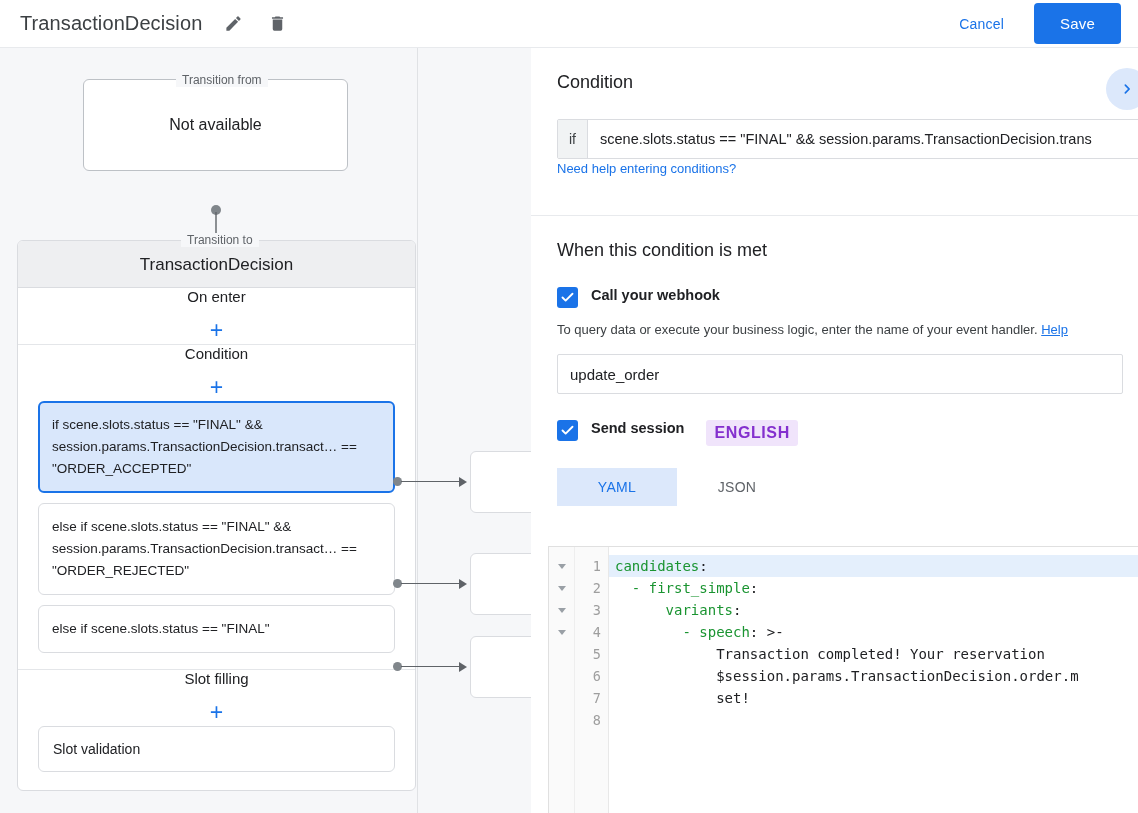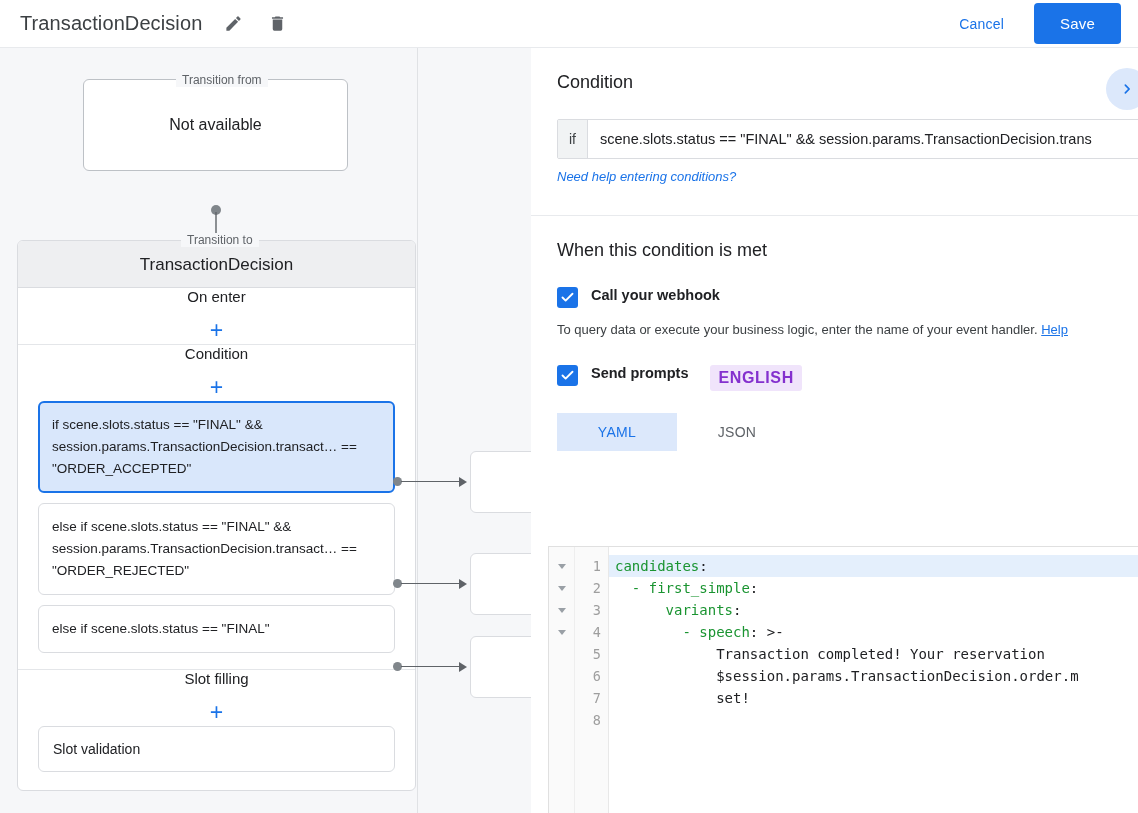--- a/index.html
+++ b/index.html
@@ -153,22 +153,22 @@
     width: 30px; background: #f1f3f4; border-right: 1px solid #dadce0;
     display: flex; align-items: center; justify-content: center;
     font-size: 14px; color: #3c4043;
   }
   .cond-input {
     flex: 1; border: none; outline: none; font-family: inherit;
     font-size: 14.5px; color: #202124; padding: 0 12px; background: transparent;
     white-space: nowrap;
   }
   .help-link {
-    display: inline-block; margin-top: 10px; color: #1a73e8;
-    font-size: 13px; text-decoration: none; cursor: pointer; font-style: italic;
+    display: inline-block; margin-top: 2px; color: #1a73e8;
+    font-size: 13px; text-decoration: none; cursor: pointer;
   }
 
   .panel-sec-2 { padding: 24px 26px 0 26px; }
   .panel-h2 { font-size: 18px; color: #202124; }
 
   .check-row { display: flex; align-items: flex-start; margin-top: 26px; gap: 13px; }
   .cbox {
     width: 21px; height: 21px; border-radius: 3px; background: #1a73e8;
     display: flex; align-items: center; justify-content: center; cursor: pointer;
     flex: 0 0 auto;
@@ -347,29 +347,30 @@
           <svg width="15" height="15" viewBox="0 0 24 24" fill="none" stroke-width="3" stroke-linecap="round" stroke-linejoin="round">
               <polyline points="20 6 9 17 4 12"></polyline>
             </svg>
         </div>
         <div class="check-label">Call your webhook</div>
       </div>
       <div class="hint">
         <span>To query data or execute your business logic, enter the name of your event handler.</span>
         <a>Help</a>
       </div>
+      <input class="text-input" value="update_order" style="">
 
       
       <div class="check-row">
         <div class="cbox">
           <svg width="15" height="15" viewBox="0 0 24 24" fill="none" stroke-width="3" stroke-linecap="round" stroke-linejoin="round">
               <polyline points="20 6 9 17 4 12"></polyline>
             </svg>
         </div>
-        <div class="check-label">Send prompts</div>
+        <div class="check-label">Send session</div>
         <div class="badge">ENGLISH</div>
       </div>
 
       <div class="tabs">
         <div class="tab active">YAML</div>
         <div class="tab">JSON</div>
       </div>
     </div>
 
     <div class="editor">

